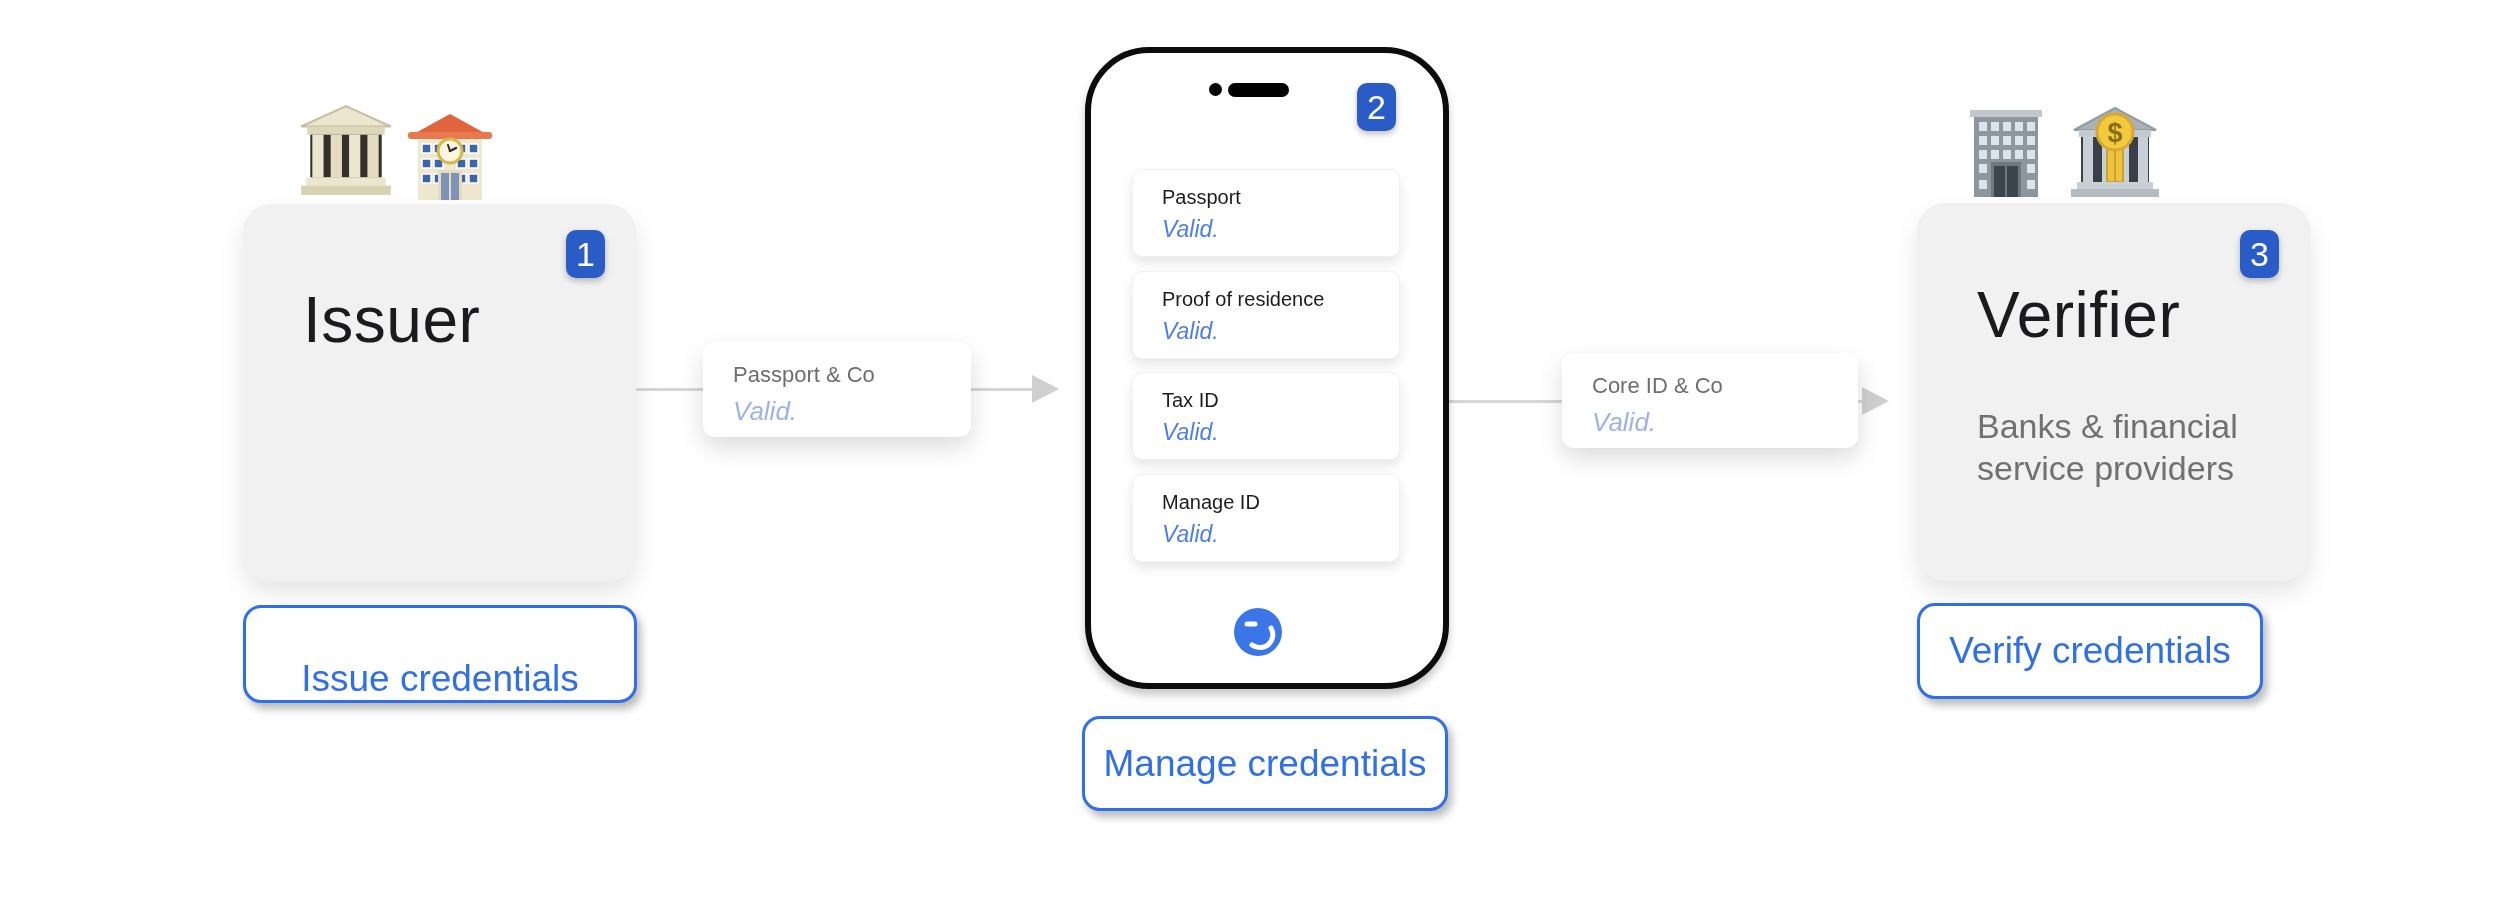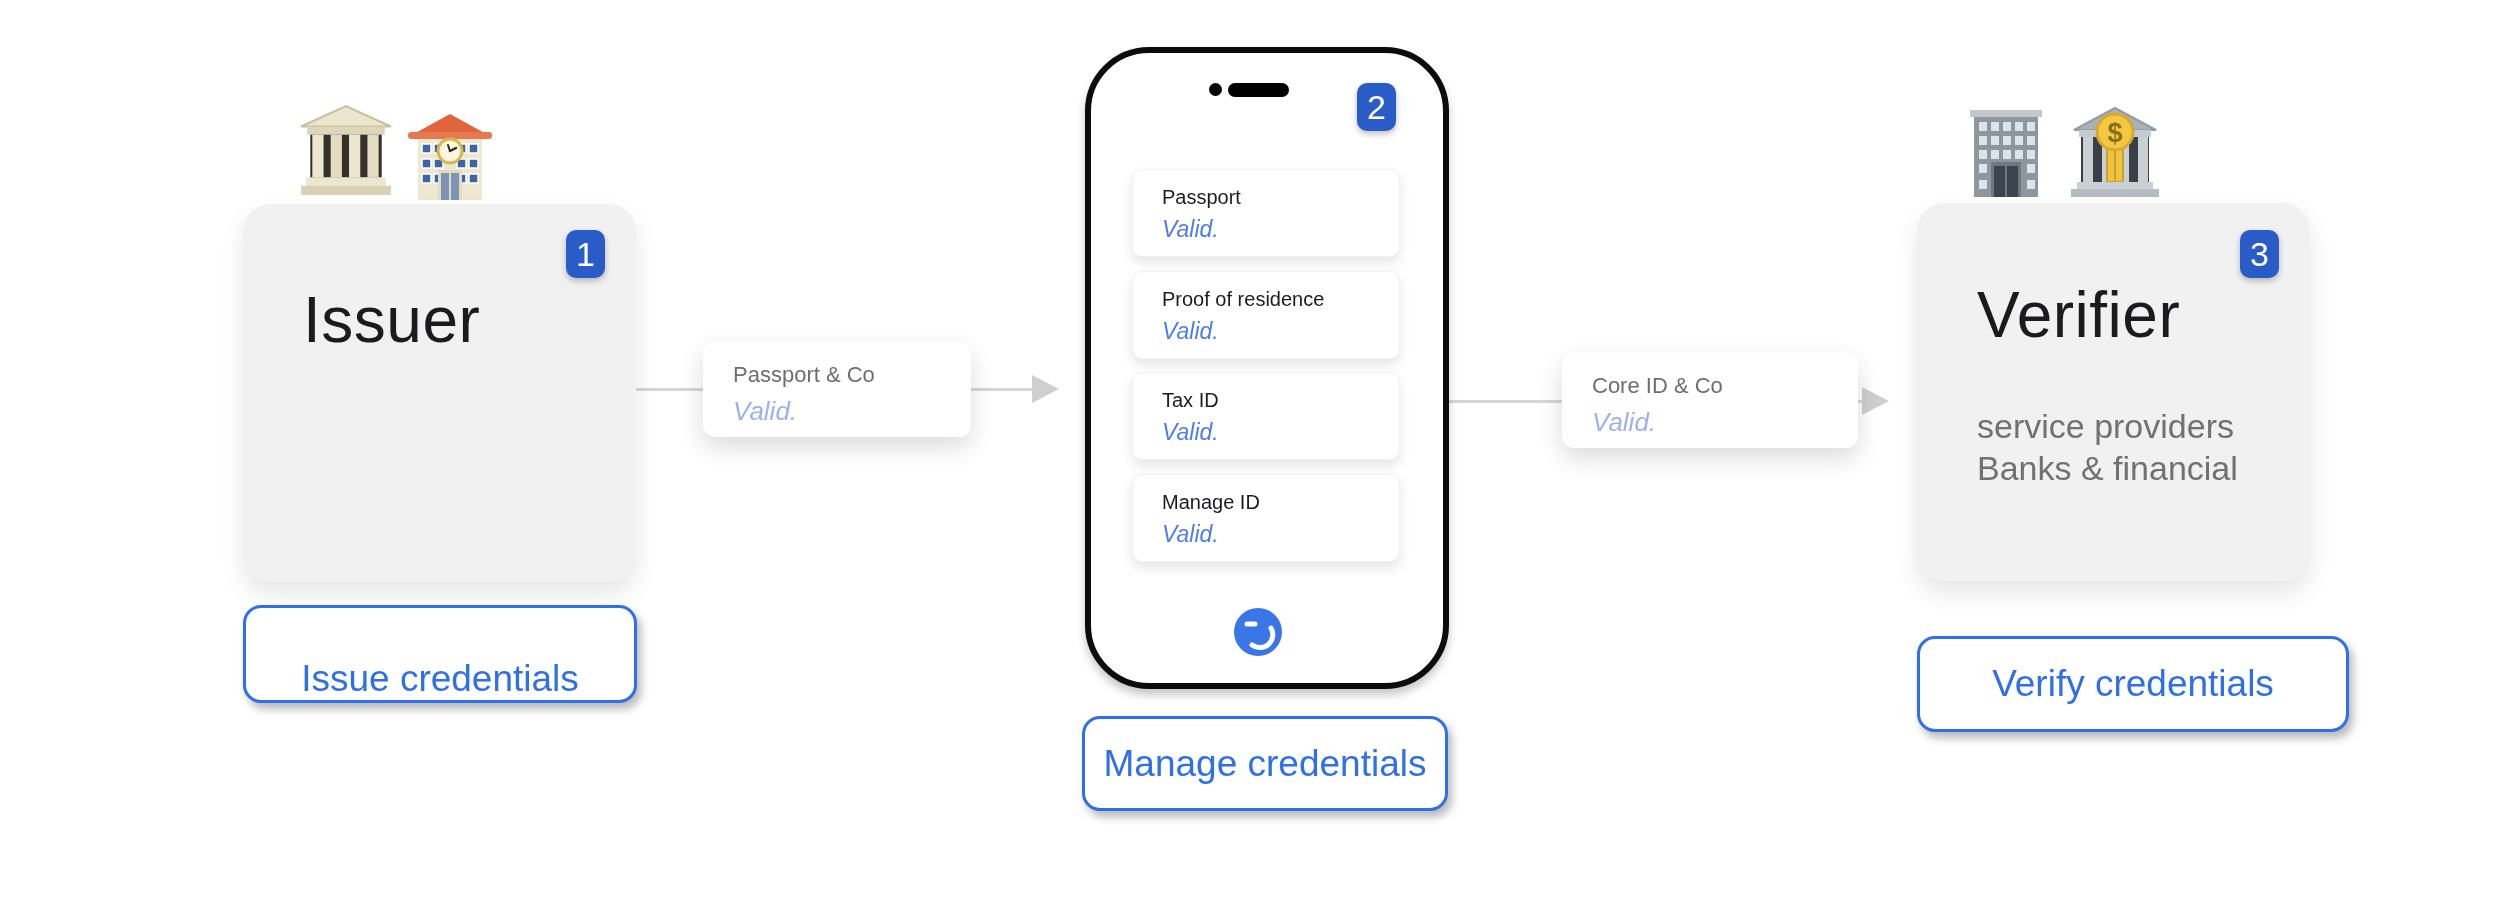--- a/index.html
+++ b/index.html
@@ -207,20 +207,20 @@
       <text x="49" y="40" text-anchor="middle" font-size="27" font-weight="bold" fill="#8a6d1d" font-family="Liberation Sans, sans-serif">$</text>
     </svg>
   </div>
 
   <div class="entity-card" style="left:1917px;top:203px;width:393px;height:378px;"></div>
   <div class="badge" style="left:2240px;top:230px;width:39px;height:48px;">
     <span>3</span>
   </div>
   <div class="entity-title" style="left:1977px;top:278px;text-align:center;">Verifier</div>
   <div class="entity-sub" style="left:1977px;top:405px;">
+    <div>Banks &amp; financial</div>
     <div>service providers</div>
-    <div>Banks &amp; financial</div>
-  </div>
-  <div class="pill-button" style="left:1917px;top:636px;width:432px;height:96px;">
+  </div>
+  <div class="pill-button" style="left:1917px;top:603px;width:346px;height:96px;">
     <span>Verify credentials</span>
   </div>
 
 </div>
 
 </body></html>

